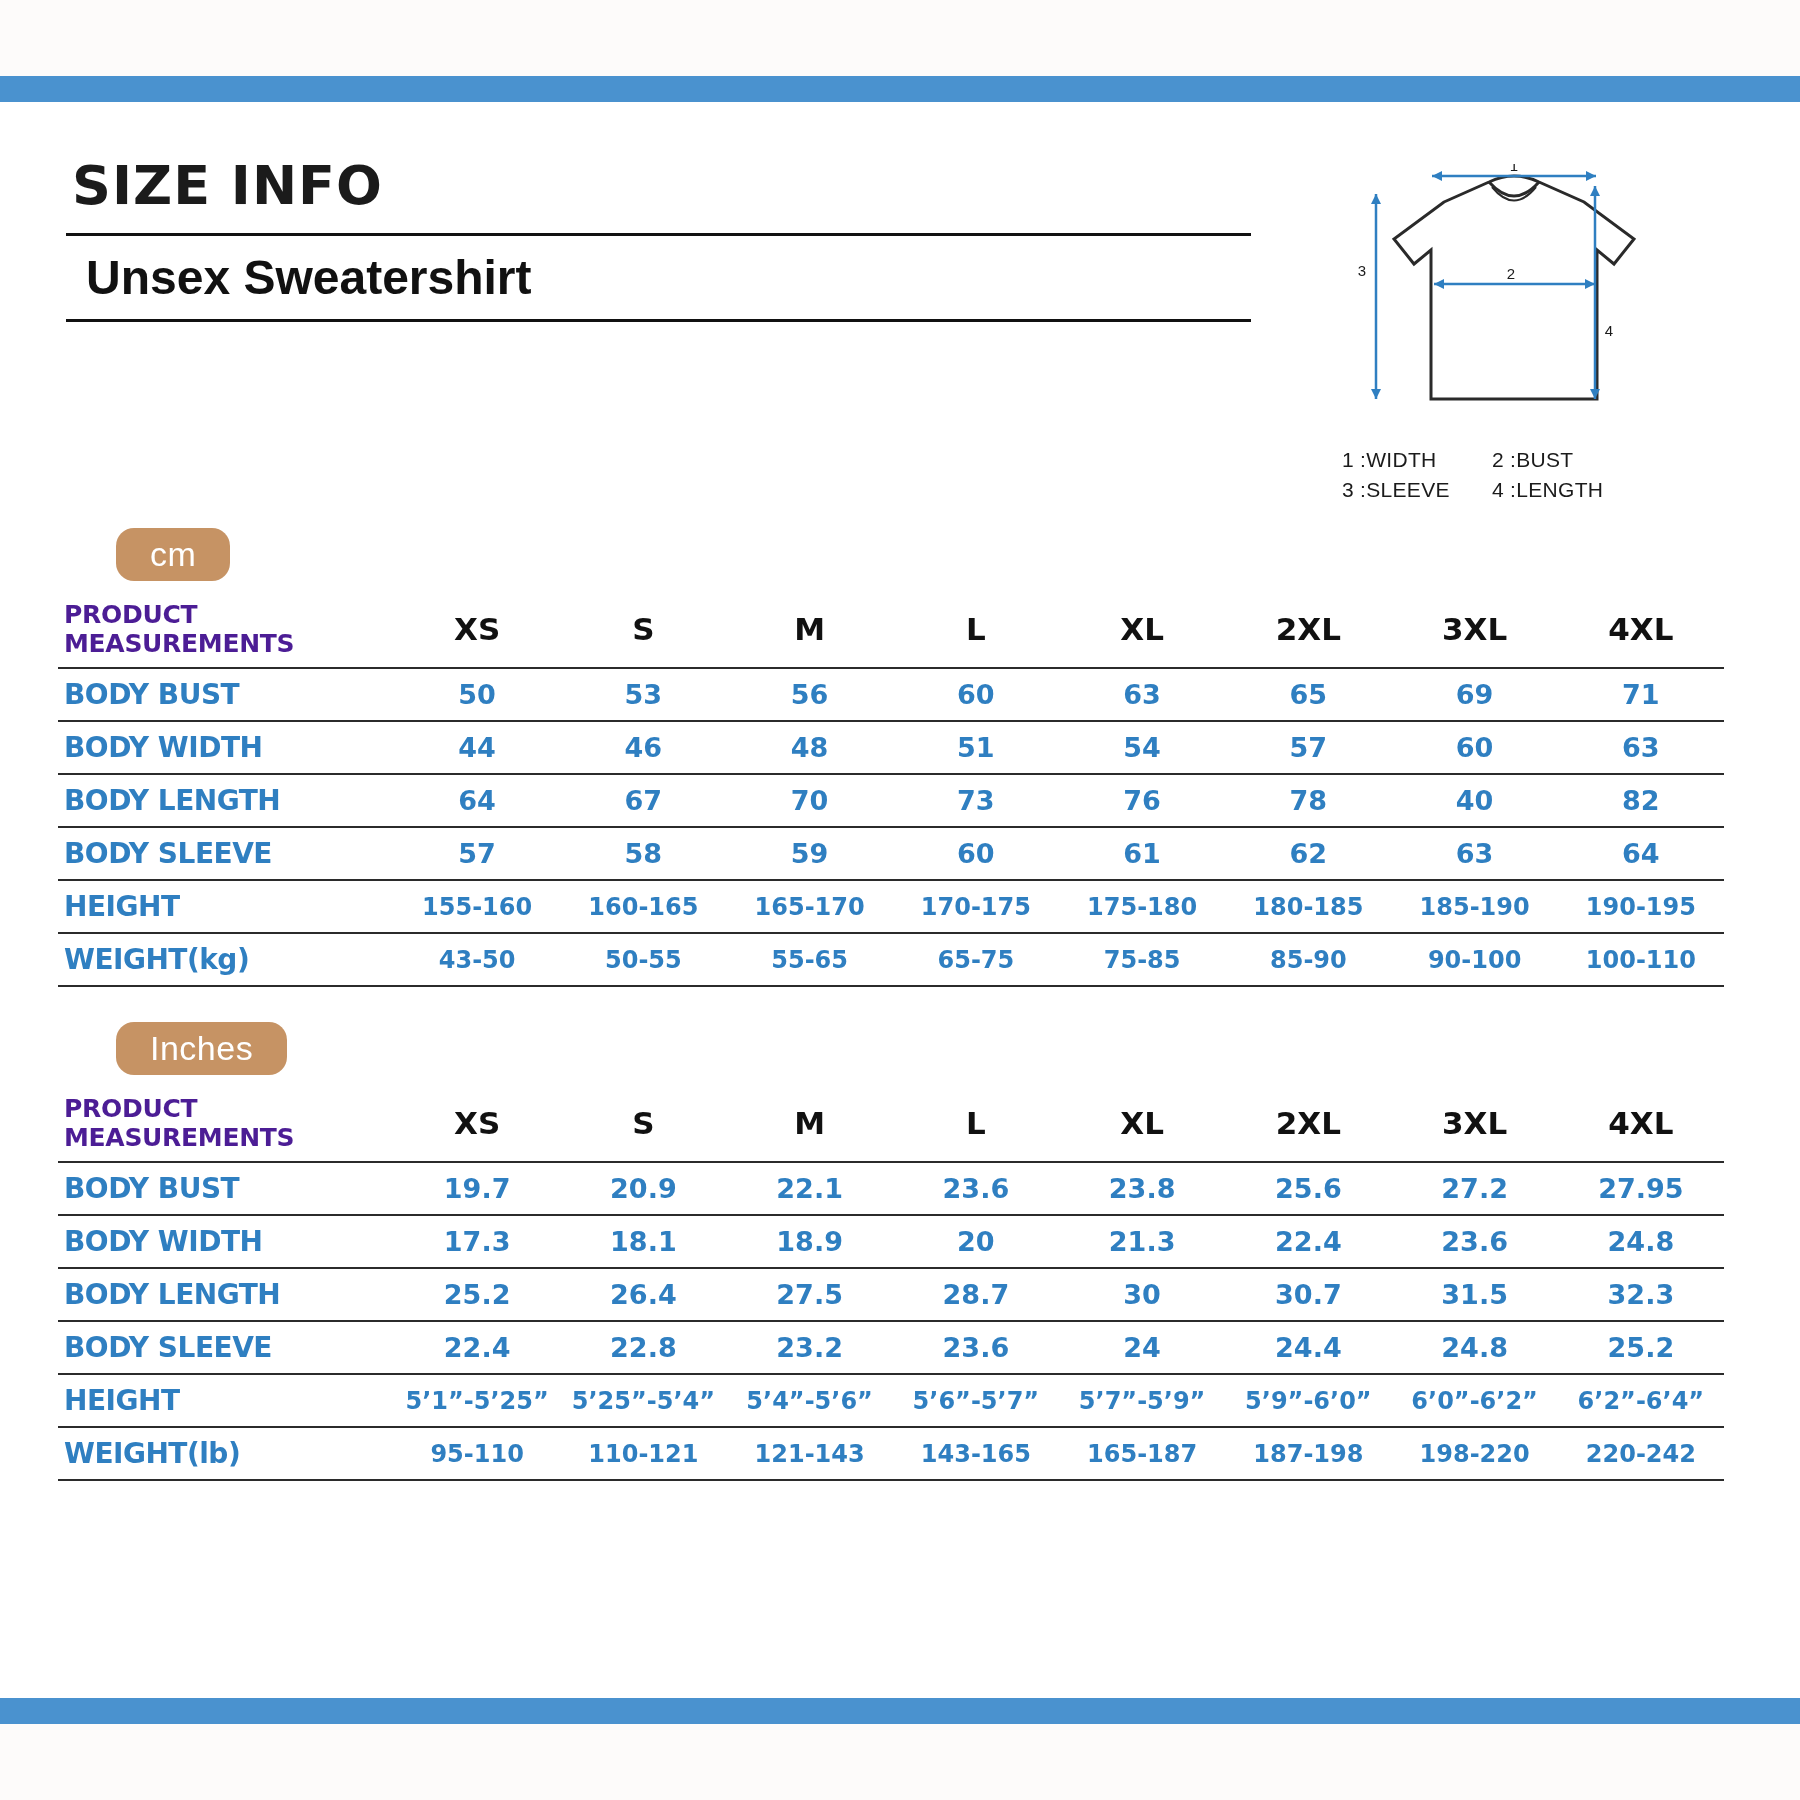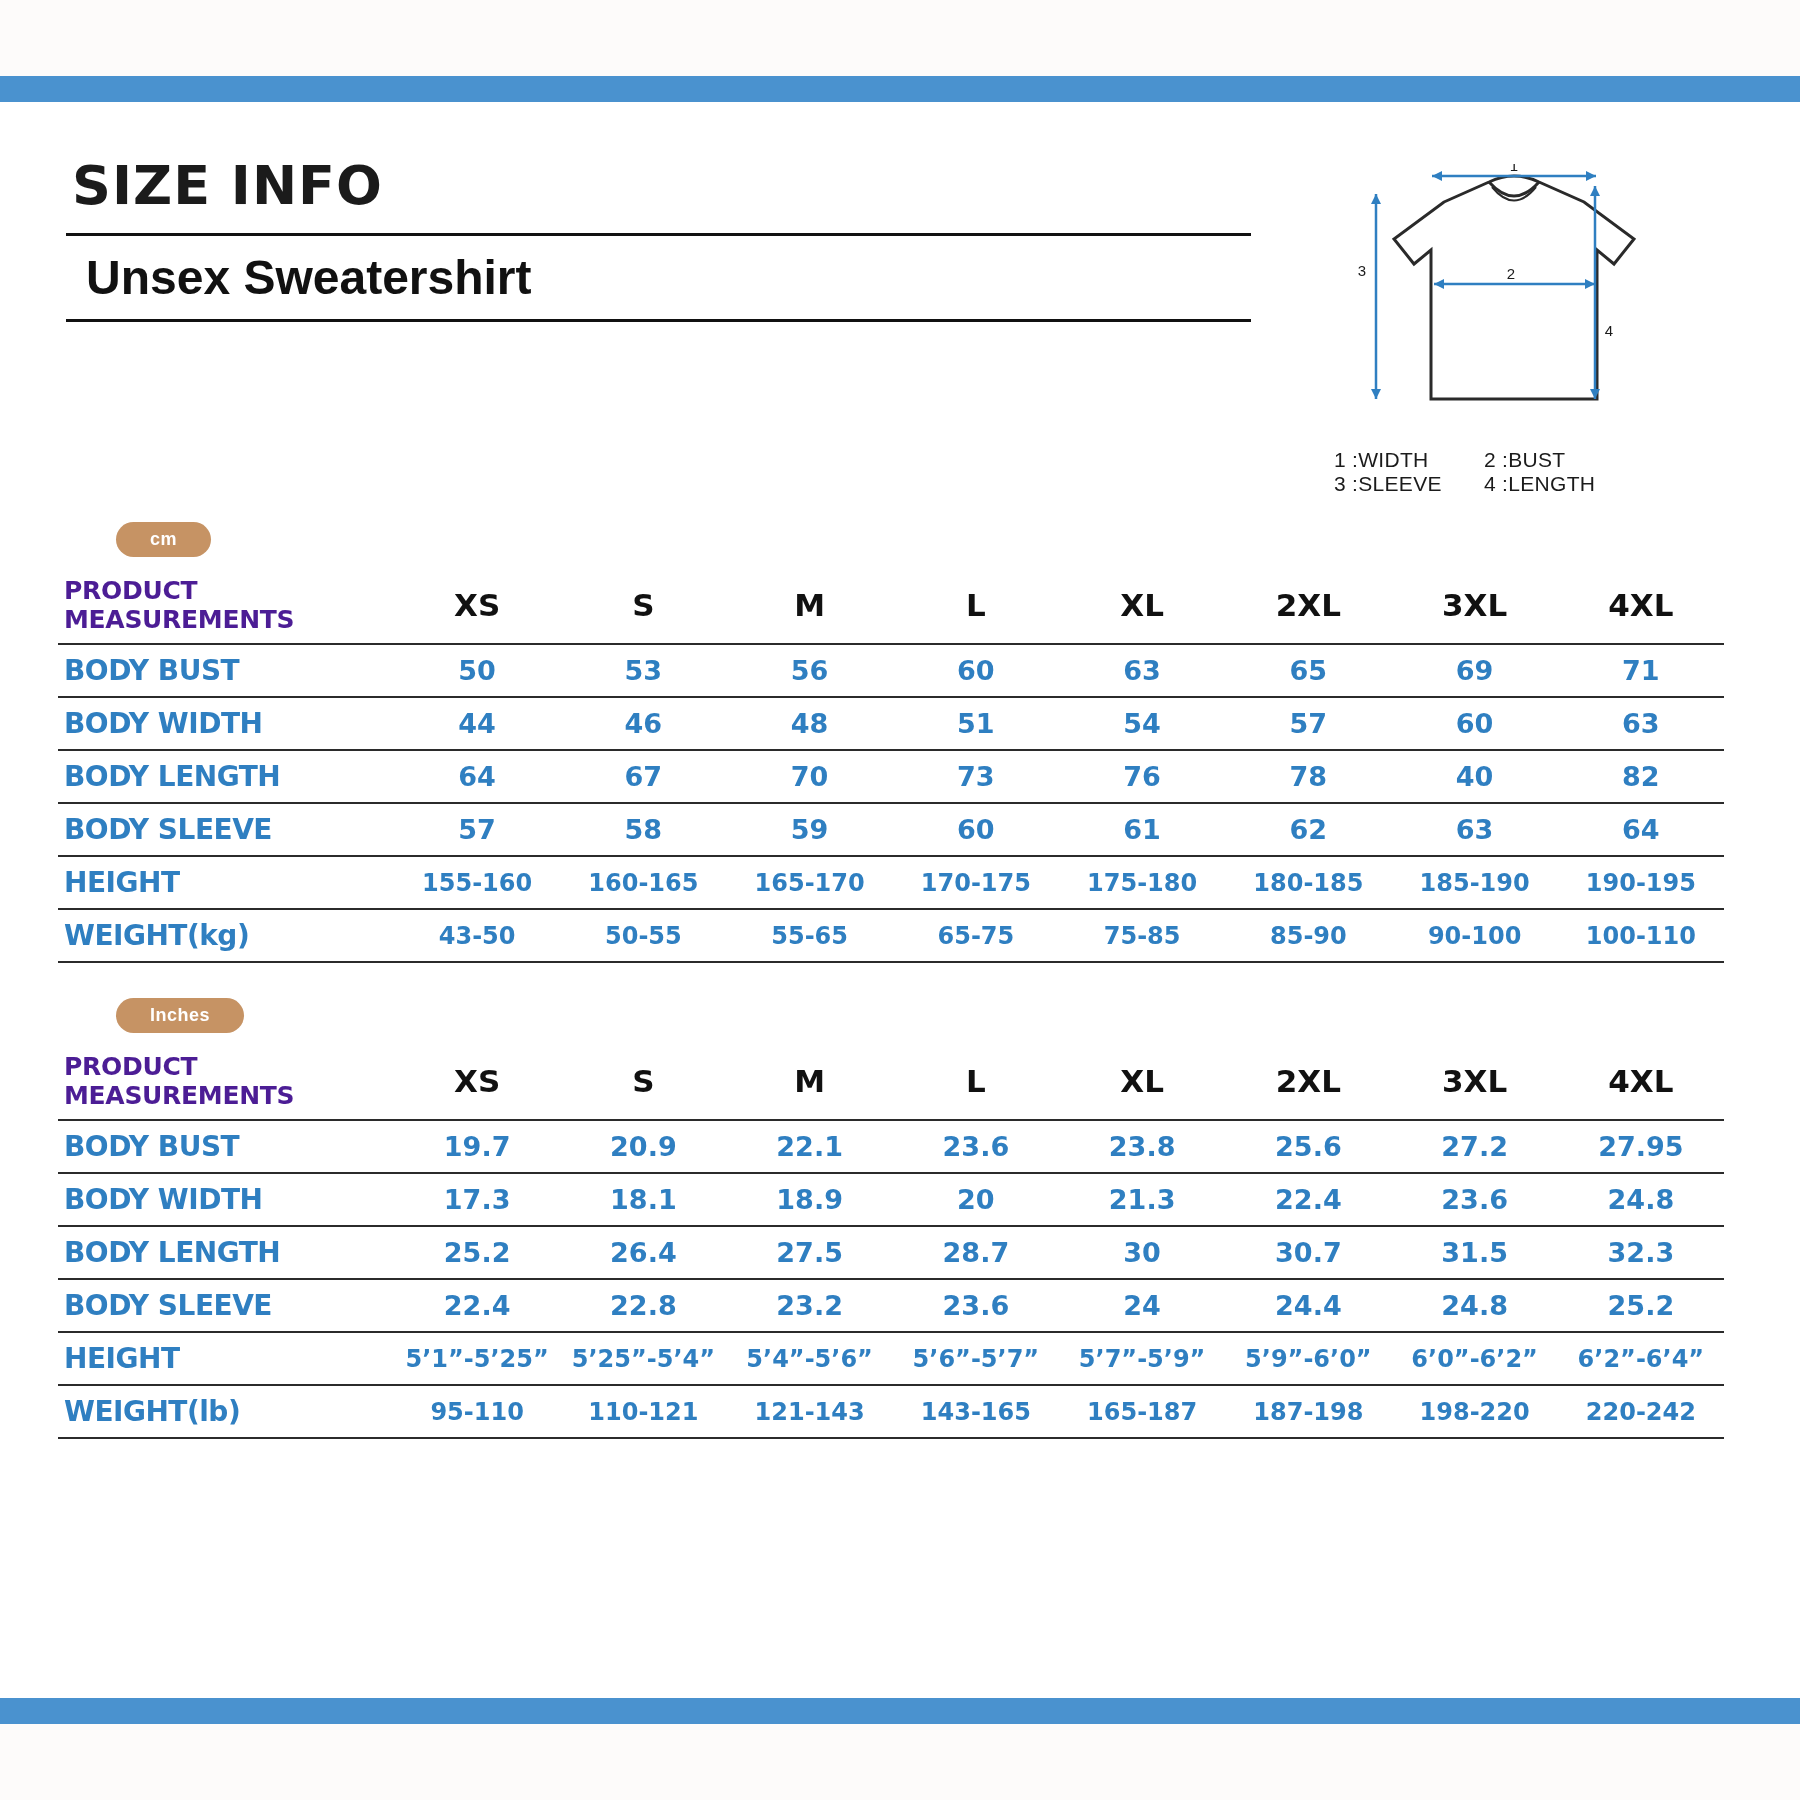--- a/index.html
+++ b/index.html
@@ -77,36 +77,37 @@
   
   .diagram {
     width: 400px;
     margin-right: 10px;
     margin-top: 18px;
     position: relative;
   }
   .diagram svg { display: block; }
   .legend {
     margin-top: 14px;
-    margin-left: 20px;
+    margin-left: 28px;
     display: grid;
     grid-template-columns: 150px 150px;
+    row-gap: 6px;
     font-size: 21px;
     color: #1b1b1b;
     font-family: "Liberation Sans", sans-serif;
     letter-spacing: 0.3px;
   }
 
   
   .pill {
     display: inline-block;
     background: #c69364;
     color: #ffffff;
-    font-weight: bold;
-    font-size: 18px;
+    font-weight: normal;
+    font-size: 34px;
     padding: 7px 34px;
     border-radius: 18px;
     letter-spacing: 0.5px;
   }
   .pill-wrap { margin: 26px 0 4px 58px; }
   .pill-wrap.second { margin-top: 35px; }
 
   
   table.size-table {
     width: 100%;

